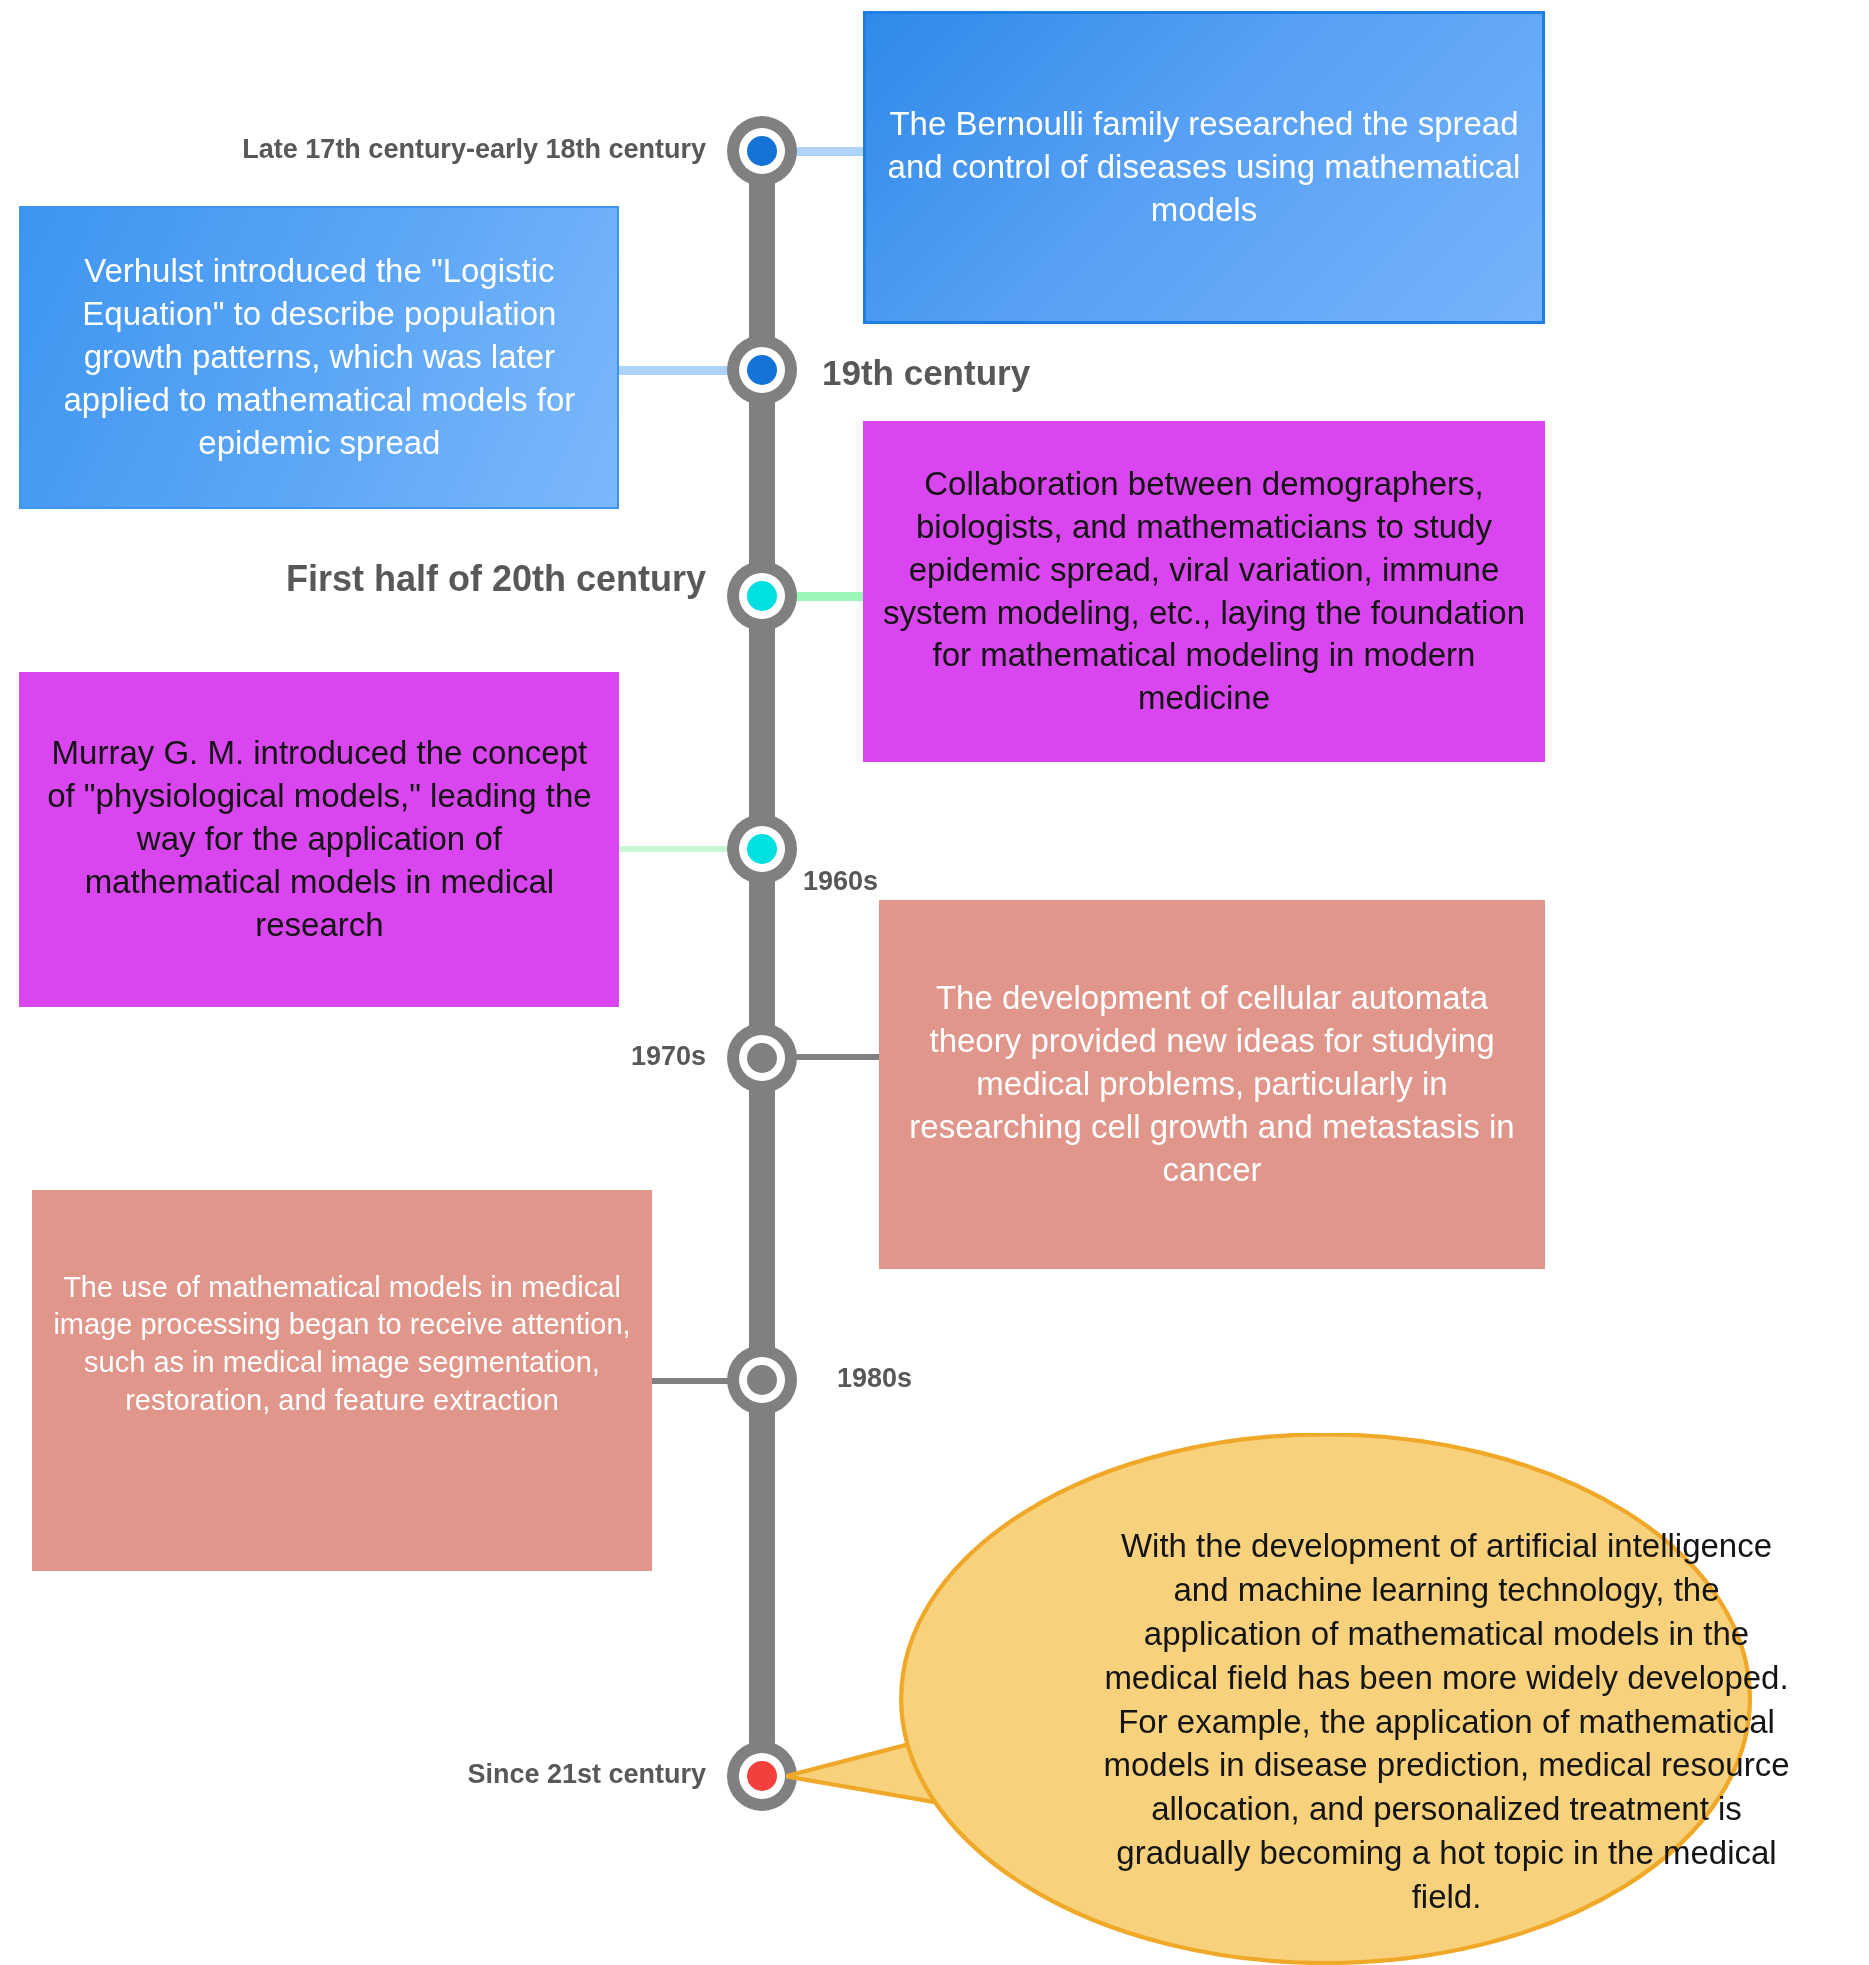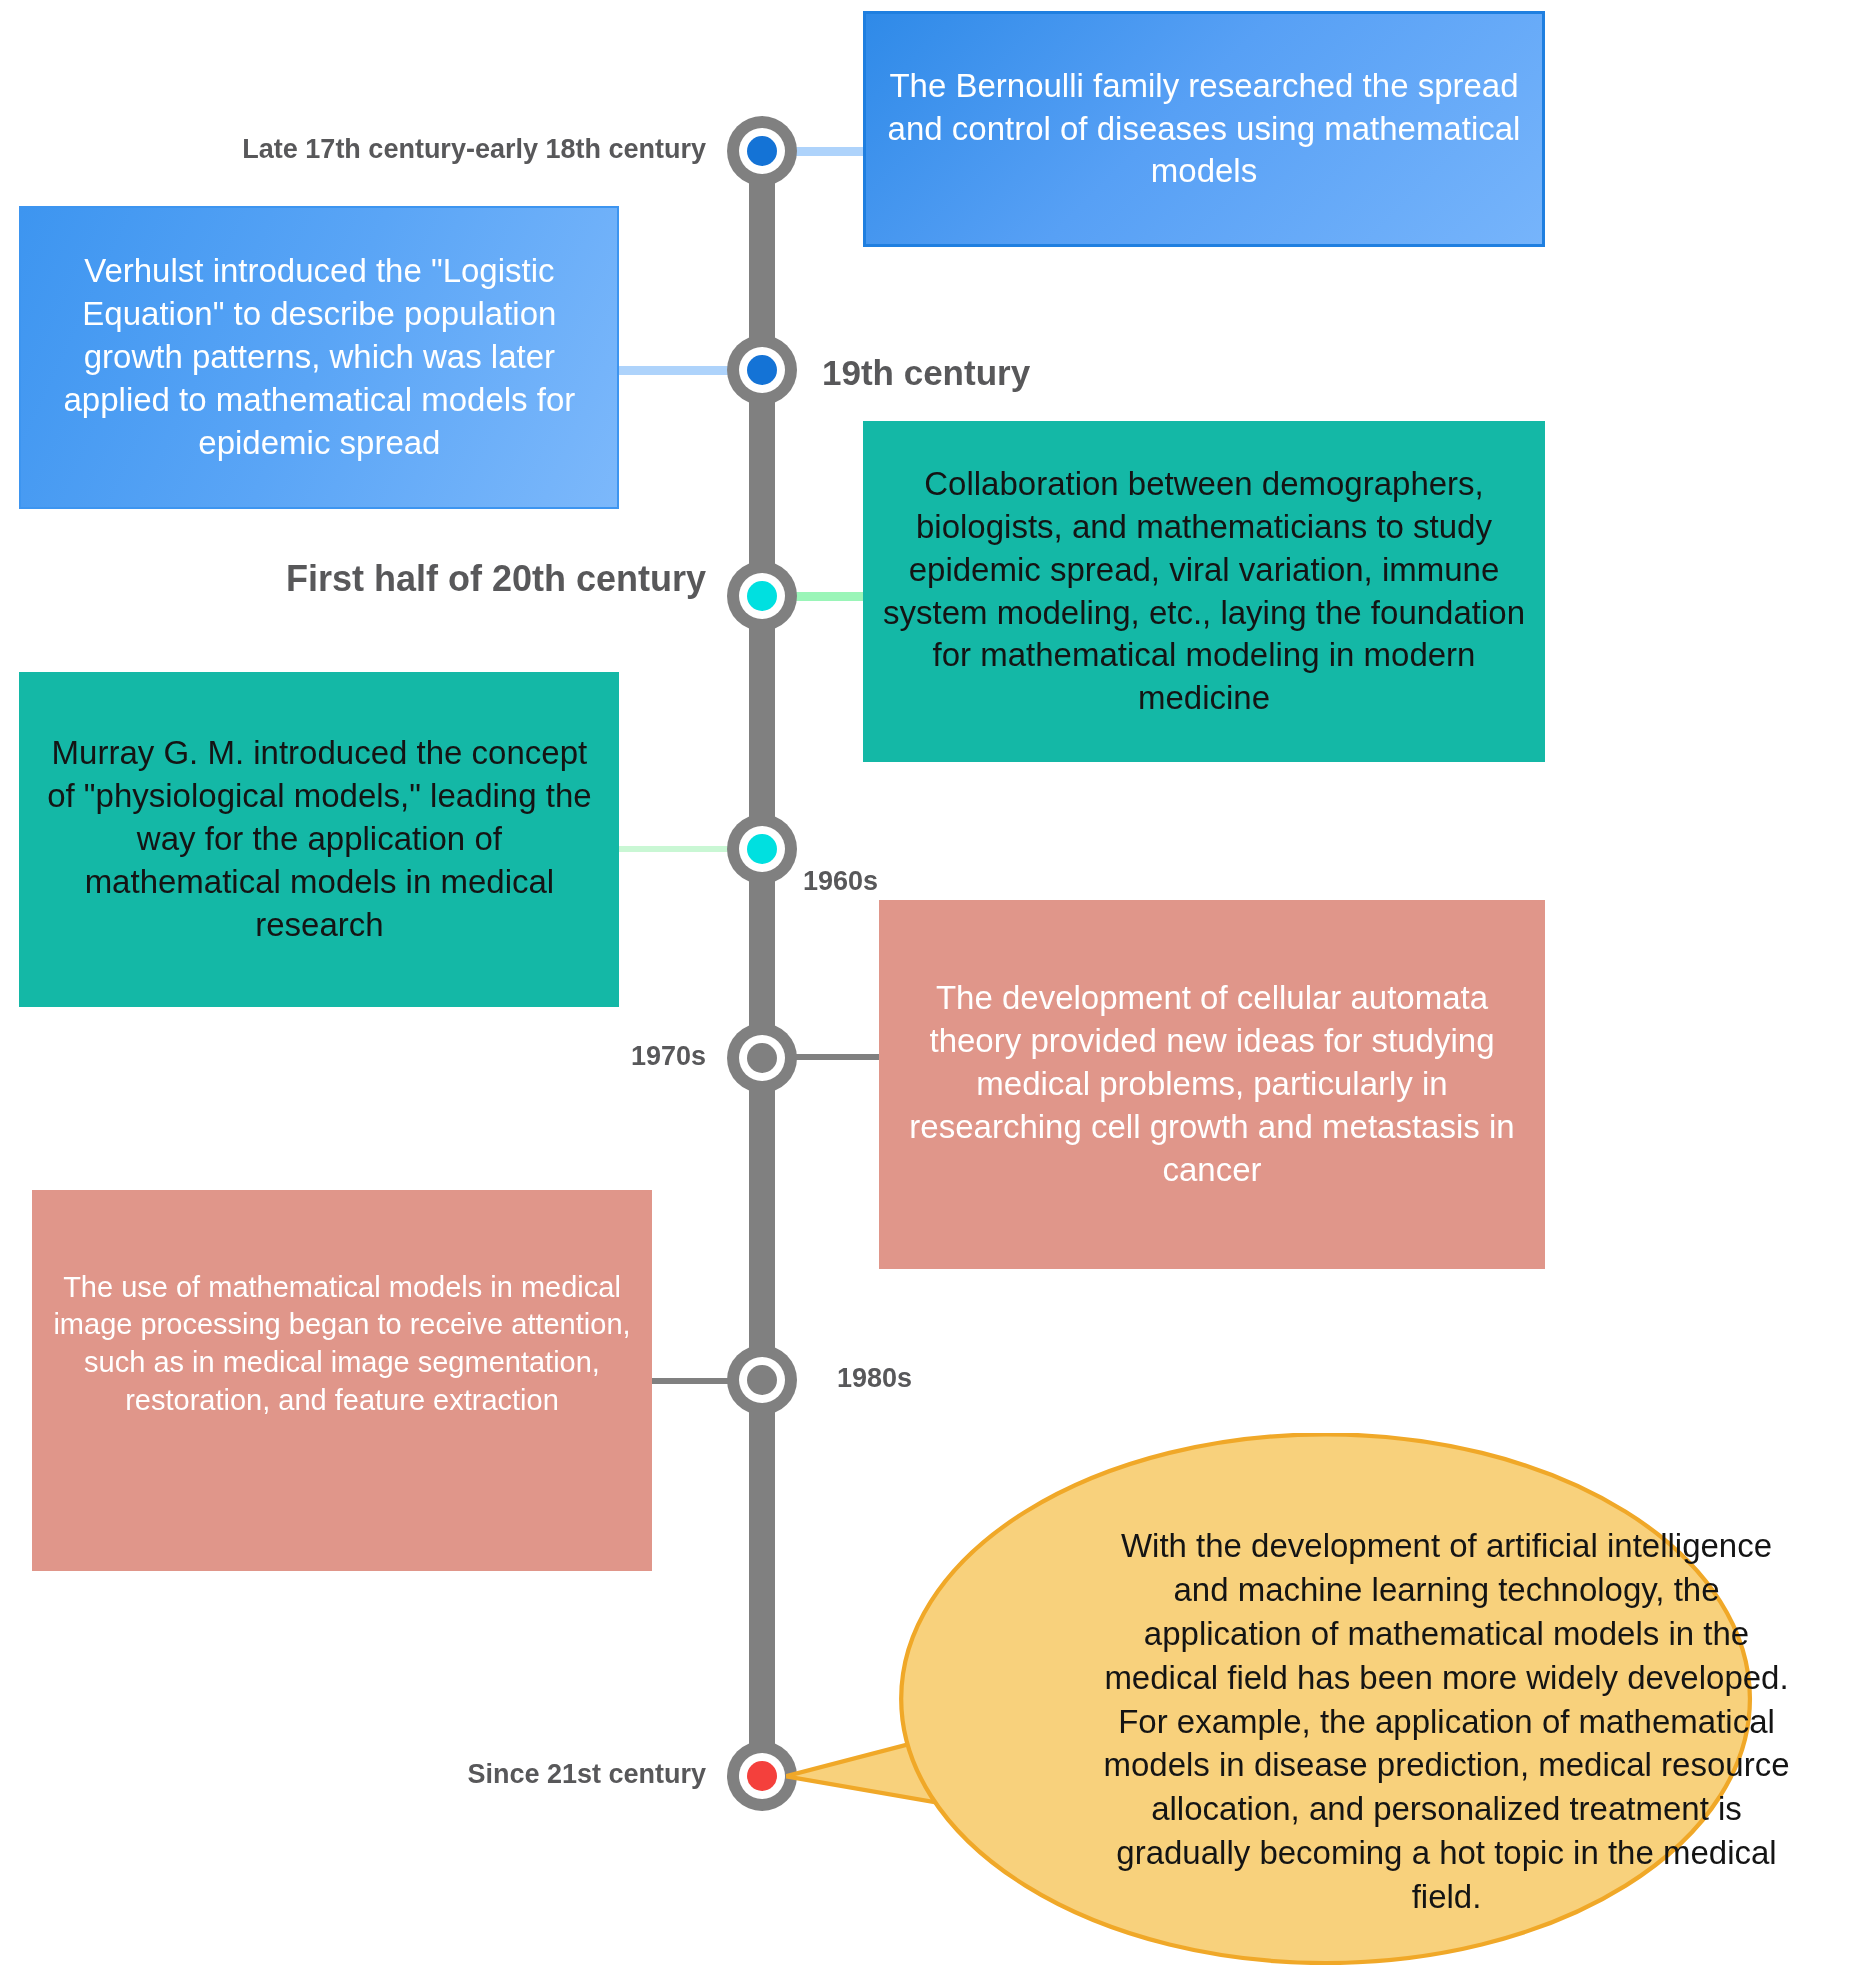--- a/index.html
+++ b/index.html
@@ -92,21 +92,21 @@
     background: linear-gradient(135deg, #2f8ae8 0%, #57a0f5 45%, #76b4fb 100%);
     border: 3px solid #1f7fe0;
     color: #ffffff;
   }
   .box-blue-left {
     background: linear-gradient(115deg, #3d95f0 0%, #5aa5f6 50%, #7cb8fb 100%);
     border: 2.4px solid #3d95f0;
     color: #ffffff;
   }
   .box-green {
-    background: #14b8a6;
+    background: #d946ef;
     color: #141414;
   }
   .box-salmon {
     background: #e0968a;
     color: #ffffff;
   }
 
   
   .bubble-wrap {
     position: absolute;
@@ -194,21 +194,21 @@
   <div class="date-label left" style="right:1164px; top:561px; font-size:36px;">First half of 20th century</div>
 
   <div class="date-label right" style="left:803px; top:836px; font-size:27px;margin-top:32px;">1960s</div>
 
   <div class="date-label left" style="right:1164px; top:1043px; font-size:27px;">1970s</div>
 
   <div class="date-label right" style="left:837px; top:1365px; font-size:27px;">1980s</div>
 
   <div class="date-label left" style="right:1164px; top:1761px; font-size:27px;">Since 21st century</div>
 
-  <div class="box box-blue" style="left:863px; top:11px; width:682px; height:236px;">
+  <div class="box box-blue" style="left:863px; top:11px; width:682px; height:313px;">
     <div class="txt" style="font-size:33px;">The Bernoulli family researched the spread and control of diseases using mathematical models</div>
   </div>
 
   <div class="box box-blue-left" style="left:19.4px; top:206px; width:600px; height:303px;">
     <div class="txt" style="font-size:33px;">Verhulst introduced the "Logistic Equation" to describe population growth patterns, which was later applied to mathematical models for epidemic spread</div>
   </div>
 
   <div class="box box-green" style="left:863px; top:421px; width:682px; height:341px;">
     <div class="txt" style="font-size:33px;">Collaboration between demographers, biologists, and mathematicians to study epidemic spread, viral variation, immune system modeling, etc., laying the foundation for mathematical modeling in modern medicine</div>
   </div>

